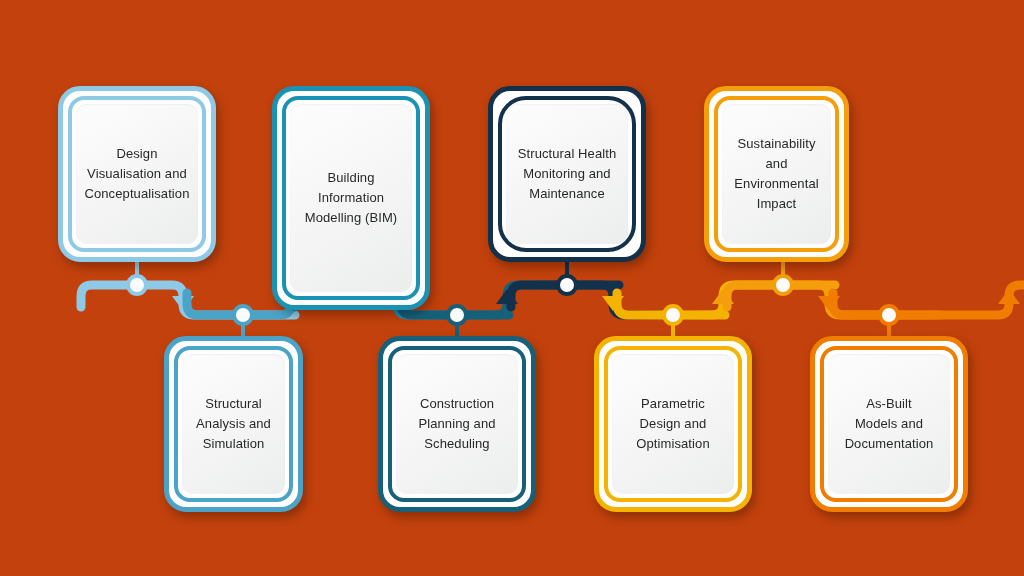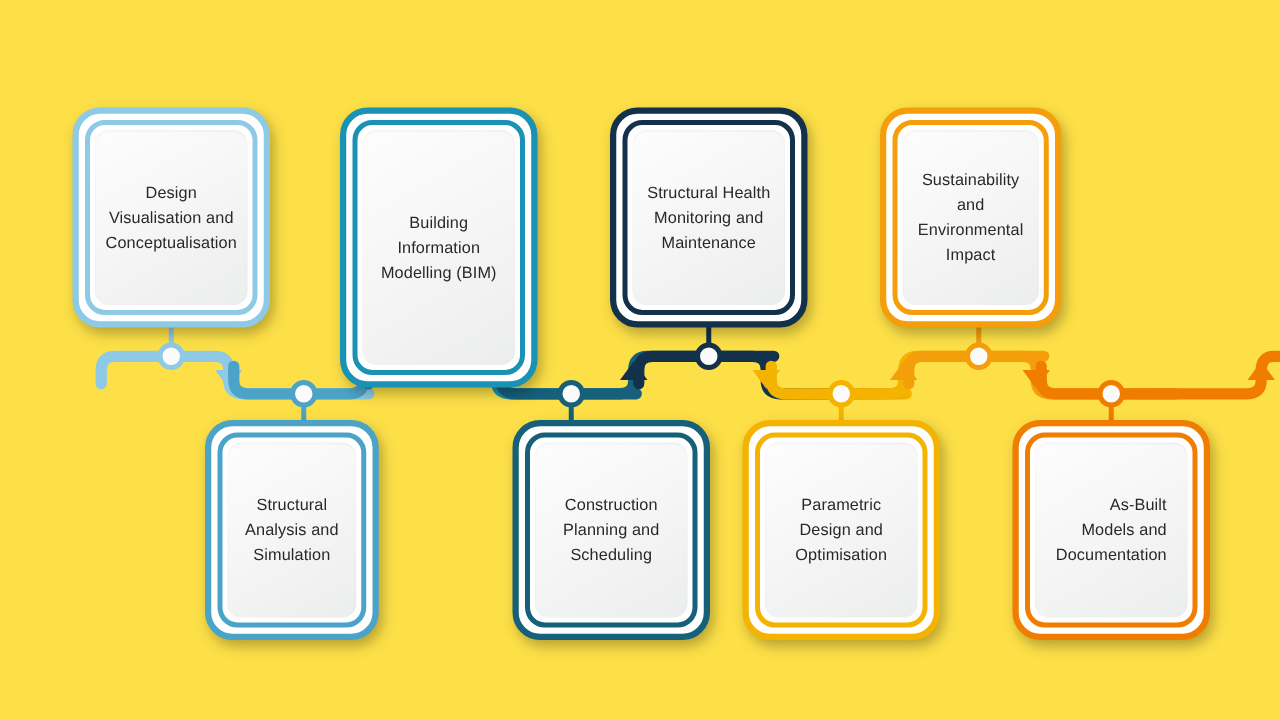--- a/index.html
+++ b/index.html
@@ -1,21 +1,21 @@
 <!DOCTYPE html>
 <html><head>
 <meta charset="utf-8">
 <style>
   html,body{margin:0;padding:0;}
   body{
     width:1024px;height:576px;background:#ffffff;
     font-family:"Liberation Sans","DejaVu Sans",sans-serif;
     overflow:hidden;
   }
-  #stage{position:relative;width:1024px;height:576px;background:#fde047;}
+  #stage{position:relative;width:1024px;height:576px;background:#c2410c;}
 
   
   #connectors{position:absolute;left:0;top:0;width:1024px;height:576px;z-index:1;}
 
   
   .node{
     position:absolute;z-index:3;
     box-sizing:border-box;
     border-radius:22px;
     border:5px solid #888;
@@ -170,31 +170,31 @@
       </div>
       <div class="node" style="left: 272px; top: 86px; width: 158px; height: 224px; border-color: rgb(26, 146, 180);">
         <div class="ring" style="border-color: rgb(26, 146, 180);">
           <div class="face">
             <div class="label" style="color: rgb(39, 40, 42);">Building
 Information
 Modelling (BIM)</div>
           </div>
         </div>
       </div>
-      <div class="node" style="left: 378px; top: 336px; width: 158px; height: 176px; border-color: rgb(22, 96, 122); margin-left: 32px;">
+      <div class="node" style="left: 378px; top: 336px; width: 158px; height: 176px; border-color: rgb(22, 96, 122);">
         <div class="ring" style="border-color: rgb(22, 96, 122);">
           <div class="face">
             <div class="label" style="color: rgb(39, 40, 42);">Construction
 Planning and
 Scheduling</div>
           </div>
         </div>
       </div>
       <div class="node" style="left: 488px; top: 86px; width: 158px; height: 176px; border-color: rgb(19, 49, 75);">
-        <div class="ring" style="border-color: rgb(19, 49, 75);">
+        <div class="ring" style="border-color: rgb(19, 49, 75); border-radius: 28px;">
           <div class="face">
             <div class="label" style="color: rgb(39, 40, 42);">Structural Health
 Monitoring and
 Maintenance</div>
           </div>
         </div>
       </div>
       <div class="node" style="left: 594px; top: 336px; width: 158px; height: 176px; border-color: rgb(245, 179, 1);">
         <div class="ring" style="border-color: rgb(245, 179, 1);">
           <div class="face">
@@ -210,21 +210,21 @@
             <div class="label" style="color: rgb(39, 40, 42);">Sustainability
 and
 Environmental
 Impact</div>
           </div>
         </div>
       </div>
       <div class="node" style="left: 810px; top: 336px; width: 158px; height: 176px; border-color: rgb(240, 125, 0);">
         <div class="ring" style="border-color: rgb(240, 125, 0);">
           <div class="face">
-            <div class="label" style="color: rgb(39, 40, 42); text-align: right;">As-Built
+            <div class="label" style="color: rgb(39, 40, 42);">As-Built
 Models and
 Documentation</div>
           </div>
         </div>
       </div>
     </div>
 
 </div>
 
 </body></html>

